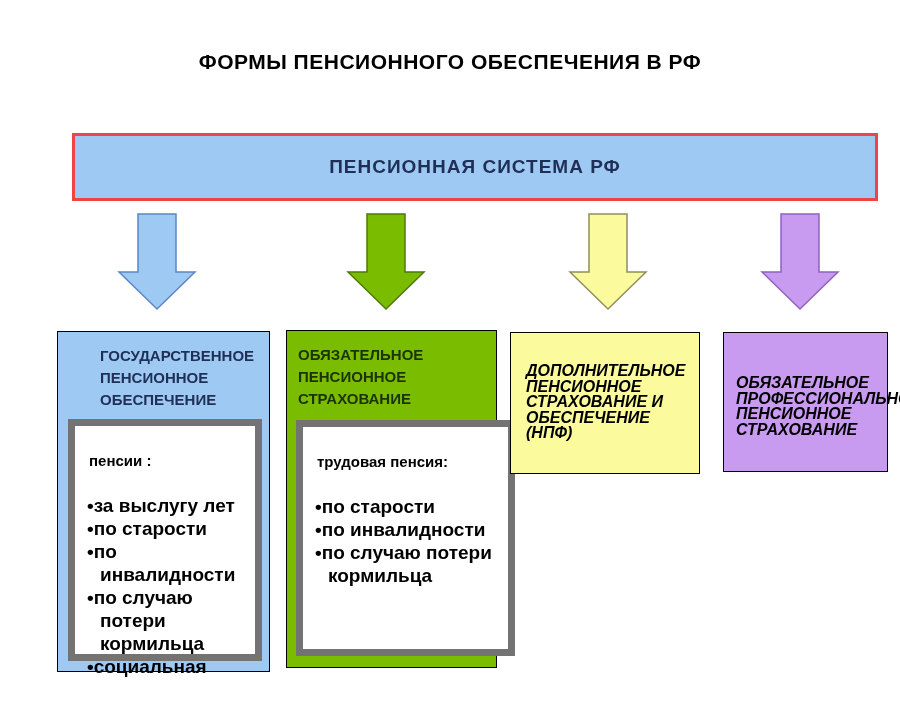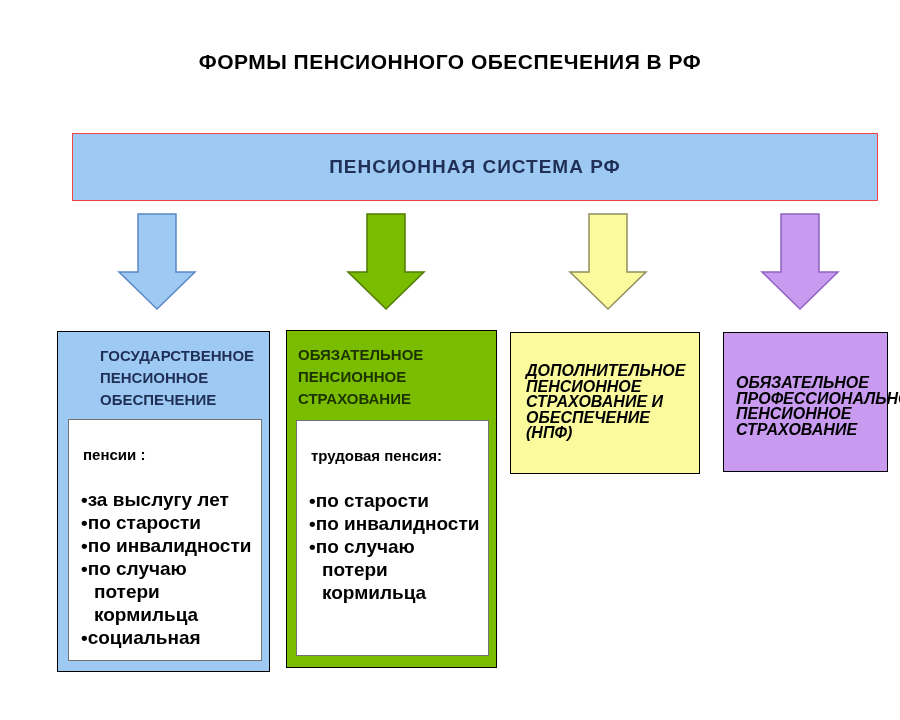--- a/index.html
+++ b/index.html
@@ -21,21 +21,21 @@
     font-size: 21px;
     font-weight: bold;
     letter-spacing: 0.5px;
     color: #000;
   }
 
   .root-box {
     position: absolute;
     left: 72px; top: 133px;
     width: 806px; height: 68px;
-    border: 1px solid #ef4444;
+    border: 3px solid #ef4444;
     display: flex;
     align-items: center;
     justify-content: center;
   }
   .root-label {
     font-size: 19px;
     font-weight: bold;
     letter-spacing: 1px;
   }
 
@@ -74,25 +74,25 @@
     line-height: 15.5px;
     font-style: italic;
     color: #000;
   }
   .branch-3 .hdr-small { margin: 30px 10px 0 15px; }
   .branch-4 .hdr-small { margin: 42px 8px 0 12px; }
 
   .panel {
     position: absolute;
     background: #ffffff;
-    border: 1px solid #737373;
+    border: 7px solid #737373;
     padding: 14px 6px 0 12px;
   }
   .branch-1 .panel { left: 10px; top: 87px; width: 194px; height: 242px; }
-  .branch-2 .panel { left: 9px;  top: 89px; width: 193px; height: 236px; }
+  .branch-2 .panel { left: 9px;  top: 89px; width: 219px; height: 236px; }
 
   .panel-title {
     font-size: 15px;
     font-weight: bold;
     color: #000;
     margin: 12px 0 0 2px;
   }
   .pension-list {
     list-style: none;
     margin: 25px 0 4px 0;

